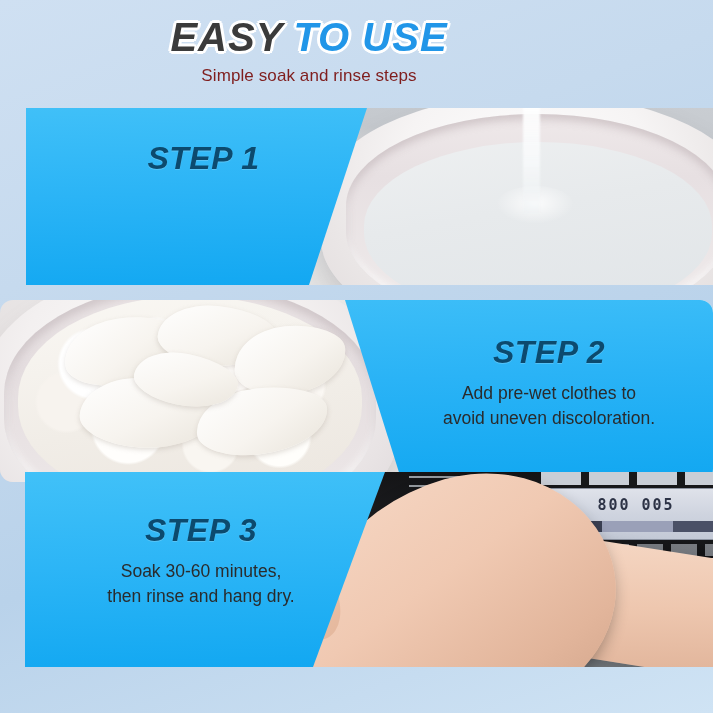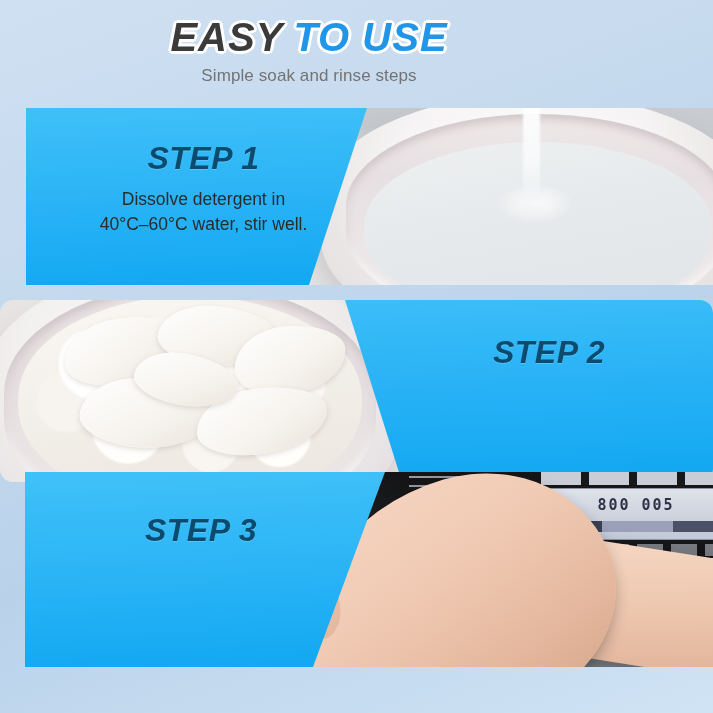--- a/index.html
+++ b/index.html
@@ -25,21 +25,21 @@
       -3px 0 0 #fff, 3px 0 0 #fff, 0 -3px 0 #fff, 0 3px 0 #fff;
   }
   .t-touse {
     color:#2196e8; margin-left:10px;
     text-shadow:
       -2px -2px 0 #fff, 2px -2px 0 #fff, -2px 2px 0 #fff, 2px 2px 0 #fff,
       -3px 0 0 #fff, 3px 0 0 #fff, 0 -3px 0 #fff, 0 3px 0 #fff;
   }
   .subtitle {
     text-align:center; margin-top:9px;
-    font-size:17px; color:#737373; letter-spacing:.1px;
+    font-size:17px; color:#7f1d1d; letter-spacing:.1px;
   }
 
   
   .panel { position:absolute; overflow:hidden; }
   .panel-photo { position:absolute; inset:0; overflow:hidden; }
   .blue-wedge { position:absolute; inset:0; }
   .txtblock { position:absolute; text-align:center; }
   .step-label {
     font-size:32px; font-weight:bold; font-style:italic;
     color:#0c4a6e; letter-spacing:.5px; line-height:1;
@@ -286,22 +286,20 @@
       <div class="ph1-basin"></div>
       <div class="ph1-rim"></div>
       <div class="ph1-water"></div>
       <div class="ph1-splash"></div>
       <div class="ph1-stream"></div>
     </div>
   </div>
   <div class="blue-wedge"></div>
   <div class="txtblock">
     <div class="step-label">STEP 1</div>
-    <div class="step-desc">Dissolve detergent in
-40°C–60°C water, stir well.</div>
   </div>
 </div>
 
 <div class="panel" id="panel2">
   <div class="panel-photo">
     <div class="ph2">
       <div class="ph2-right"></div>
       <div class="ph2-basin"></div>
       <div class="ph2-rim"></div>
       <div class="ph2-foam">
@@ -310,20 +308,22 @@
         <div class="ph2-cloth ph2-c3"></div>
         <div class="ph2-cloth ph2-c4"></div>
         <div class="ph2-cloth ph2-c5"></div>
         <div class="ph2-cloth ph2-c6"></div>
       </div>
     </div>
   </div>
   <div class="blue-wedge"></div>
   <div class="txtblock">
     <div class="step-label">STEP 2</div>
+    <div class="step-desc">Add pre-wet clothes to
+avoid uneven discoloration.</div>
   </div>
 </div>
 
 <div class="panel" id="panel3">
   <div class="panel-photo">
     <div class="ph3">
       <div class="ph3-body"></div>
       <div class="ph3-door"></div>
       <div class="ph3-glass"></div>
       <div class="ph3-ctrlbar">
@@ -343,14 +343,16 @@
       <div class="ph3-tag"></div>
       <div class="ph3-arm"></div>
       <div class="ph3-hand"></div>
       <div class="ph3-thumb"></div>
       <div class="ph3-knob"></div>
     </div>
   </div>
   <div class="blue-wedge"></div>
   <div class="txtblock">
     <div class="step-label">STEP 3</div>
+    <div class="step-desc">Soak 30-60 minutes,
+then rinse and hang dry.</div>
   </div>
 </div>
 
 </body></html>

